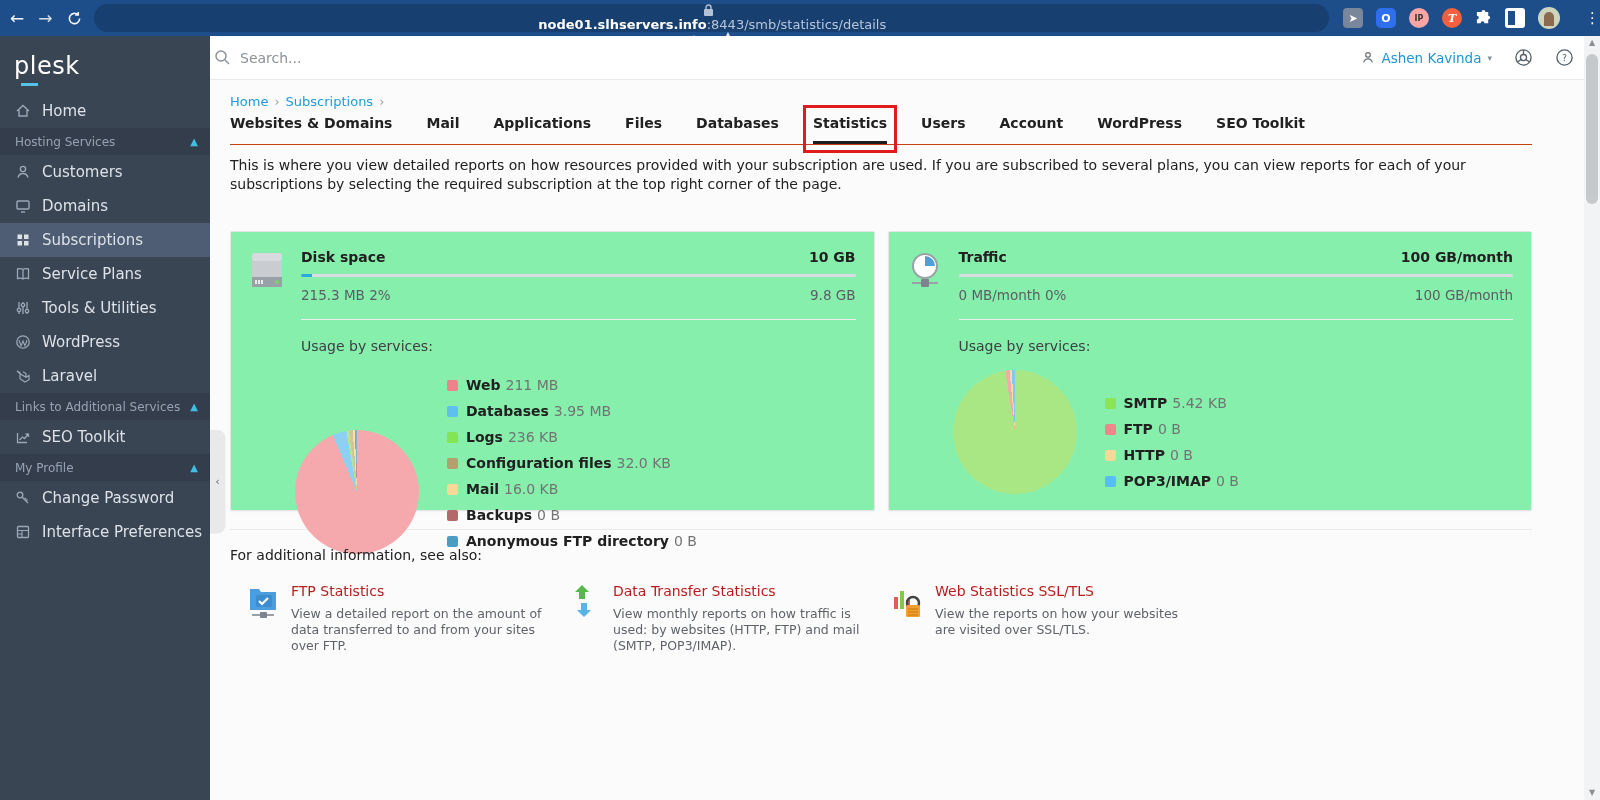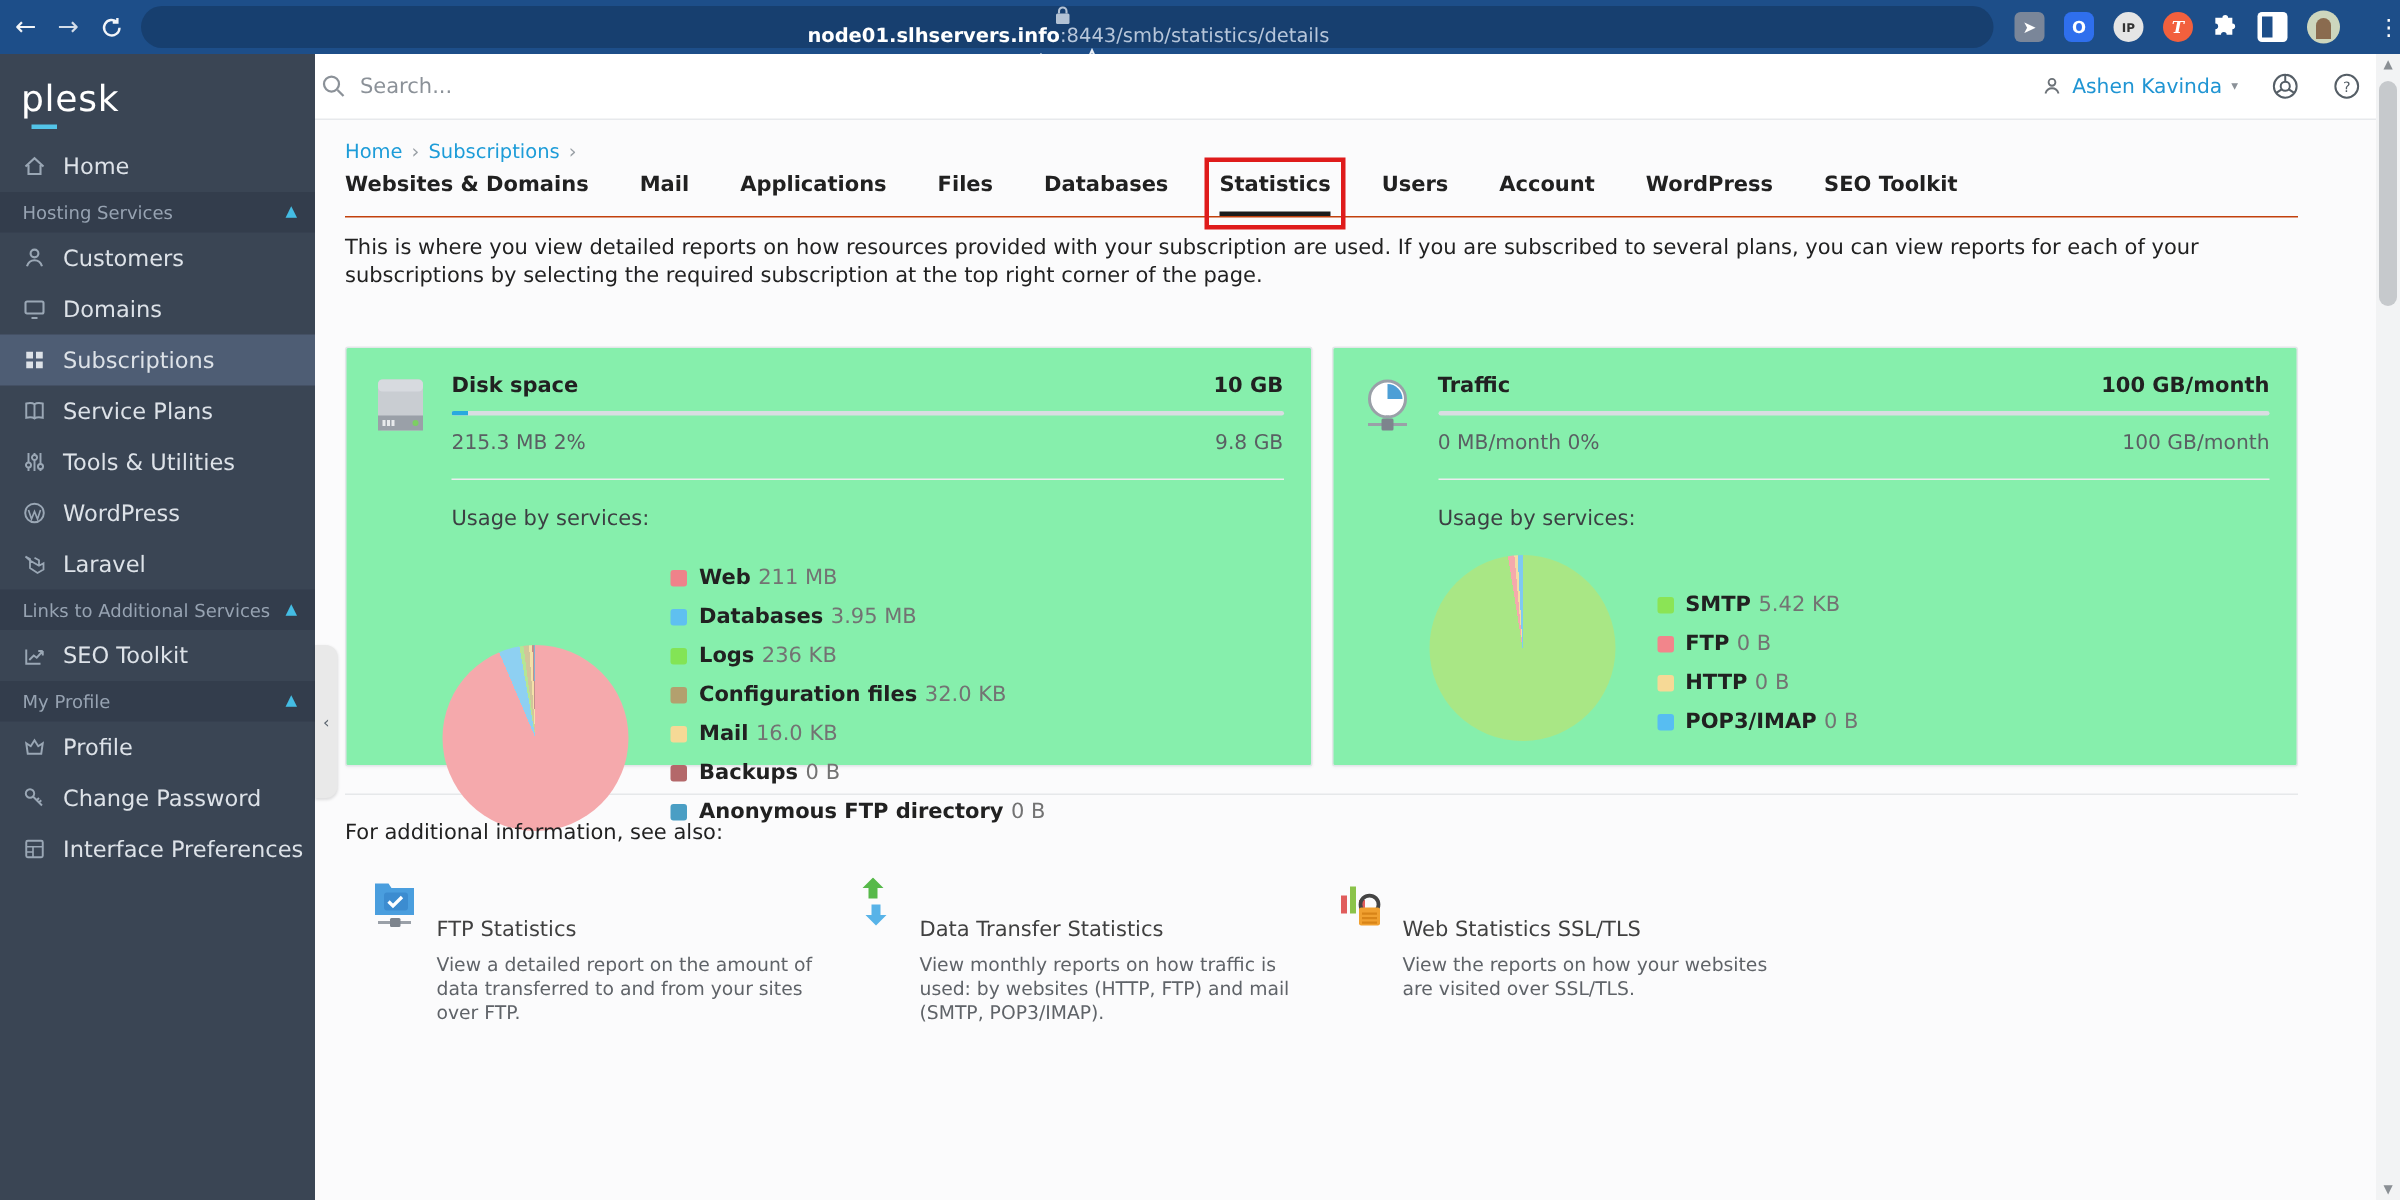--- a/index.html
+++ b/index.html
@@ -12,21 +12,21 @@
   .omnibox { display:flex; align-items:center; height:28px; width:1265px; background:#173f6f; border-radius:14px; padding:0 10px 0 12px; color:#fff;flex-direction:column; }
   .omnibox .lock { margin-right:8px; opacity:.85; }
   .url { font-size:13px; white-space:nowrap; flex:1; }
   .url .host { color:#ffffff; font-weight:bold; }
   .url .path { color:#b7c6da; }
   .omni-icons { display:flex; gap:18px; align-items:center; margin-right:4px; }
   .ext-row { display:flex; align-items:center; gap:13px; margin-left:14px; }
   .ext { width:20px; height:20px; border-radius:5px; display:flex; align-items:center; justify-content:center; font-size:11px; font-weight:bold; color:#fff; cursor:pointer; }
   .ext.e1 { background:#7a8699; border-radius:4px; }
   .ext.e2 { background:#2f6fed; }
-  .ext.e3 { background:#e5e5e5; color:#333; border-radius:50%; font-size:8px; }
+  .ext.e3 { background:#fca5a5; color:#333; border-radius:50%; font-size:8px; }
   .ext.e4 { background:#f2603d; border-radius:50%; font-family:"DejaVu Serif",serif; font-style:italic; }
   .ext.e5 { background:#fff; border-radius:3px; position:relative; }
   .ext.e5 i { position:absolute; left:3px; top:3px; bottom:3px; width:7px; background:#1d4e89; }
   .avatar { width:22px; height:22px; border-radius:50%; background:#cdd6bd; position:relative; overflow:hidden; cursor:pointer; }
   .avatar i { position:absolute; left:6px; top:5px; width:10px; height:14px; background:#8a6b4f; border-radius:5px 5px 0 0; }
   .dots { color:#fff; font-size:15px; margin-left:12px; letter-spacing:0; cursor:pointer; }
 
   
   .app { position:absolute; left:0; top:36px; width:1600px; height:764px; background:#fbfbfc; }
 
@@ -83,21 +83,21 @@
   .legend-swatch { width:11px; height:11px; border-radius:2px; margin-right:8px; flex:none; }
   .legend-item b { color:#212121; margin-right:5px; }
   .legend-item span.val { color:#737373; }
 
   
   .footer-divider { border-top:1px solid #e6e8ea; margin-top:18px; }
   .footer-heading { font-size:14px; color:#212121; margin:17px 0 20px 0; }
   .footer-links { display:flex; padding-left:18px; }
   .footer-item { width:322px; display:flex; gap:13px; }
   .footer-item .ficon { flex:none; width:30px; padding-top:2px; }
-  .footer-item h4 { font-size:14px; color:#404040; font-weight:400; margin-bottom:7px; cursor:pointer;margin-top:29px; }
+  .footer-item h4 { font-size:14px; color:#b91c1c; font-weight:400; margin-bottom:7px; cursor:pointer; }
   .footer-item p { font-size:12.5px; color:#5f6368; line-height:16px; max-width:265px; }
 
   
   .scrollbar { position:absolute; right:0; top:36px; width:16px; height:764px; background:#f2f3f4; }
   .scrollbar .arrow { position:absolute; left:0; width:16px; height:14px; color:#8a8f94; font-size:8px; text-align:center; line-height:14px; cursor:pointer; }
   .scrollbar .thumb { position:absolute; left:2px; top:18px; width:12px; height:150px; background:#c6c9cc; border-radius:6px; cursor:pointer; }
 
   svg { display:block; }
 </style>
 </head>
@@ -263,28 +263,20 @@
           </svg>
         </span>
       <span>SEO Toolkit</span>
     </div>
 
     <div class="side-header">
       <span>My Profile</span>
       <span class="chev">▲</span>
     </div>
 
-    <div class="side-item">
-      <span>
-          <svg width="16" height="16" viewBox="0 0 16 16">
-            <path d="M2.5 5.5l3 2L8 3.5l2.5 4 3-2-1 7h-9z" fill="none" stroke="#9aa7b5" stroke-width="1.3"></path>
-          </svg>
-        </span>
-      <span>Profile</span>
-    </div>
 
     <div class="side-item">
       <span>
           <svg width="16" height="16" viewBox="0 0 16 16">
             <circle cx="5" cy="5" r="2.8" fill="none" stroke="#9aa7b5" stroke-width="1.3"></circle>
             <path d="M7 7l6 6M11 11l1.5-1.5M9.5 9.5L11 8" fill="none" stroke="#9aa7b5" stroke-width="1.3"></path>
           </svg>
         </span>
       <span>Change Password</span>
     </div>

